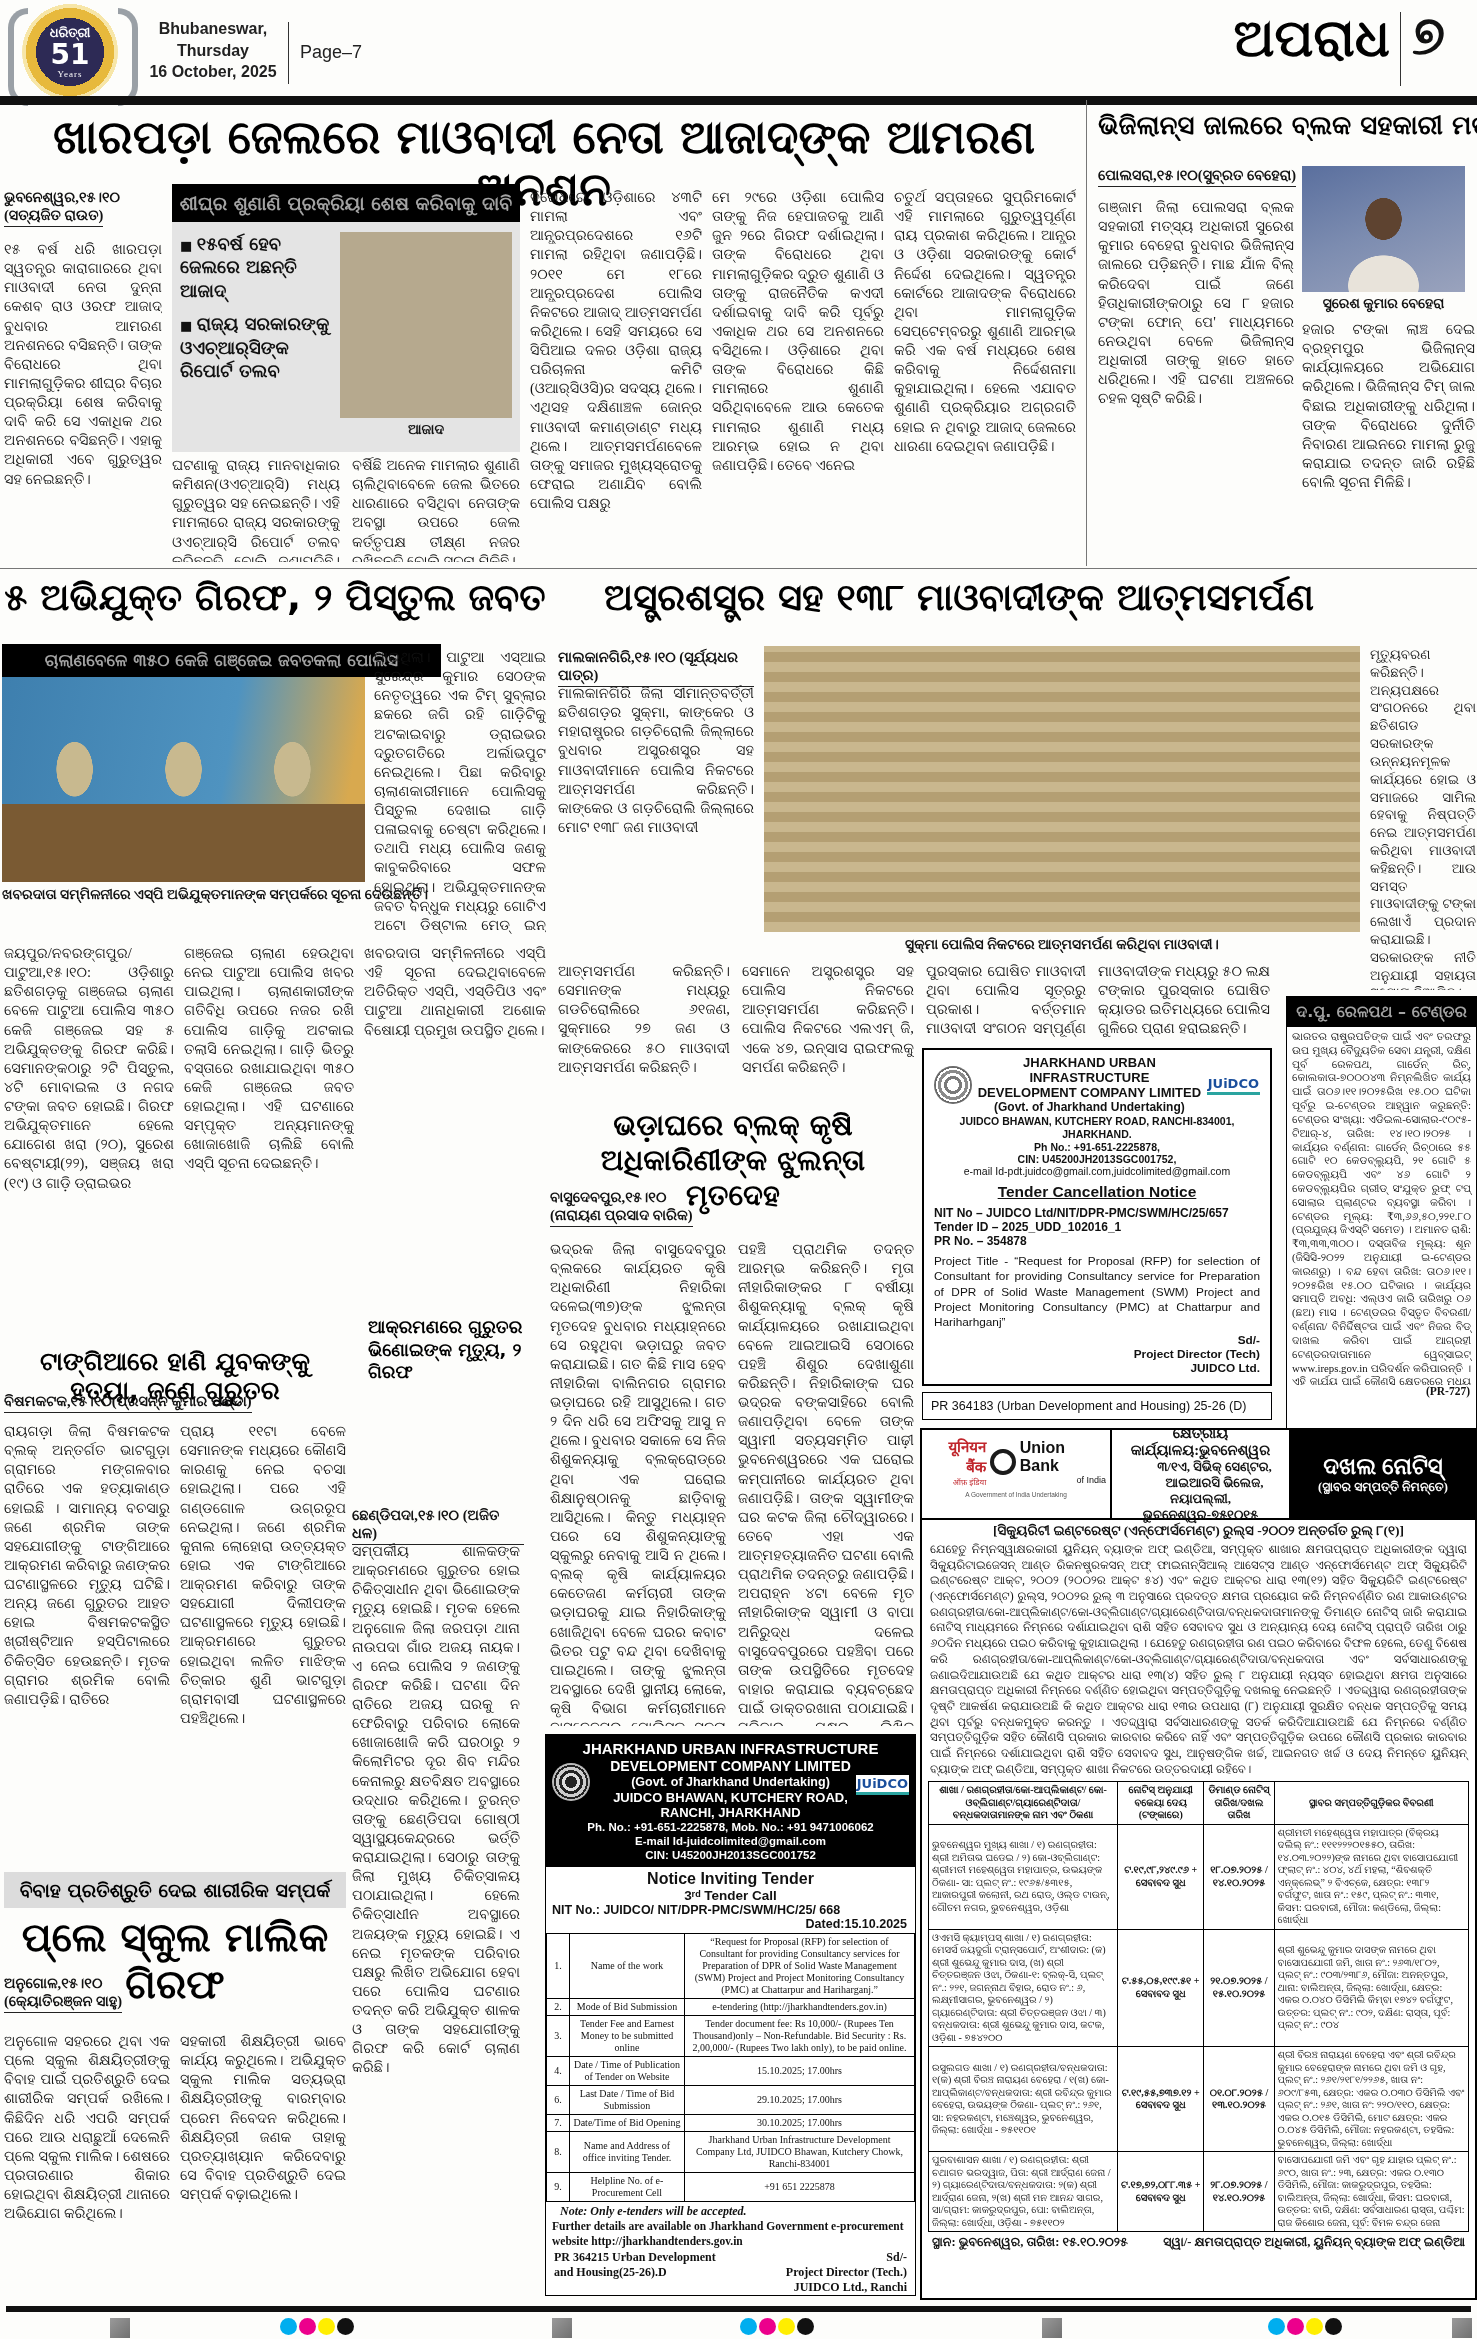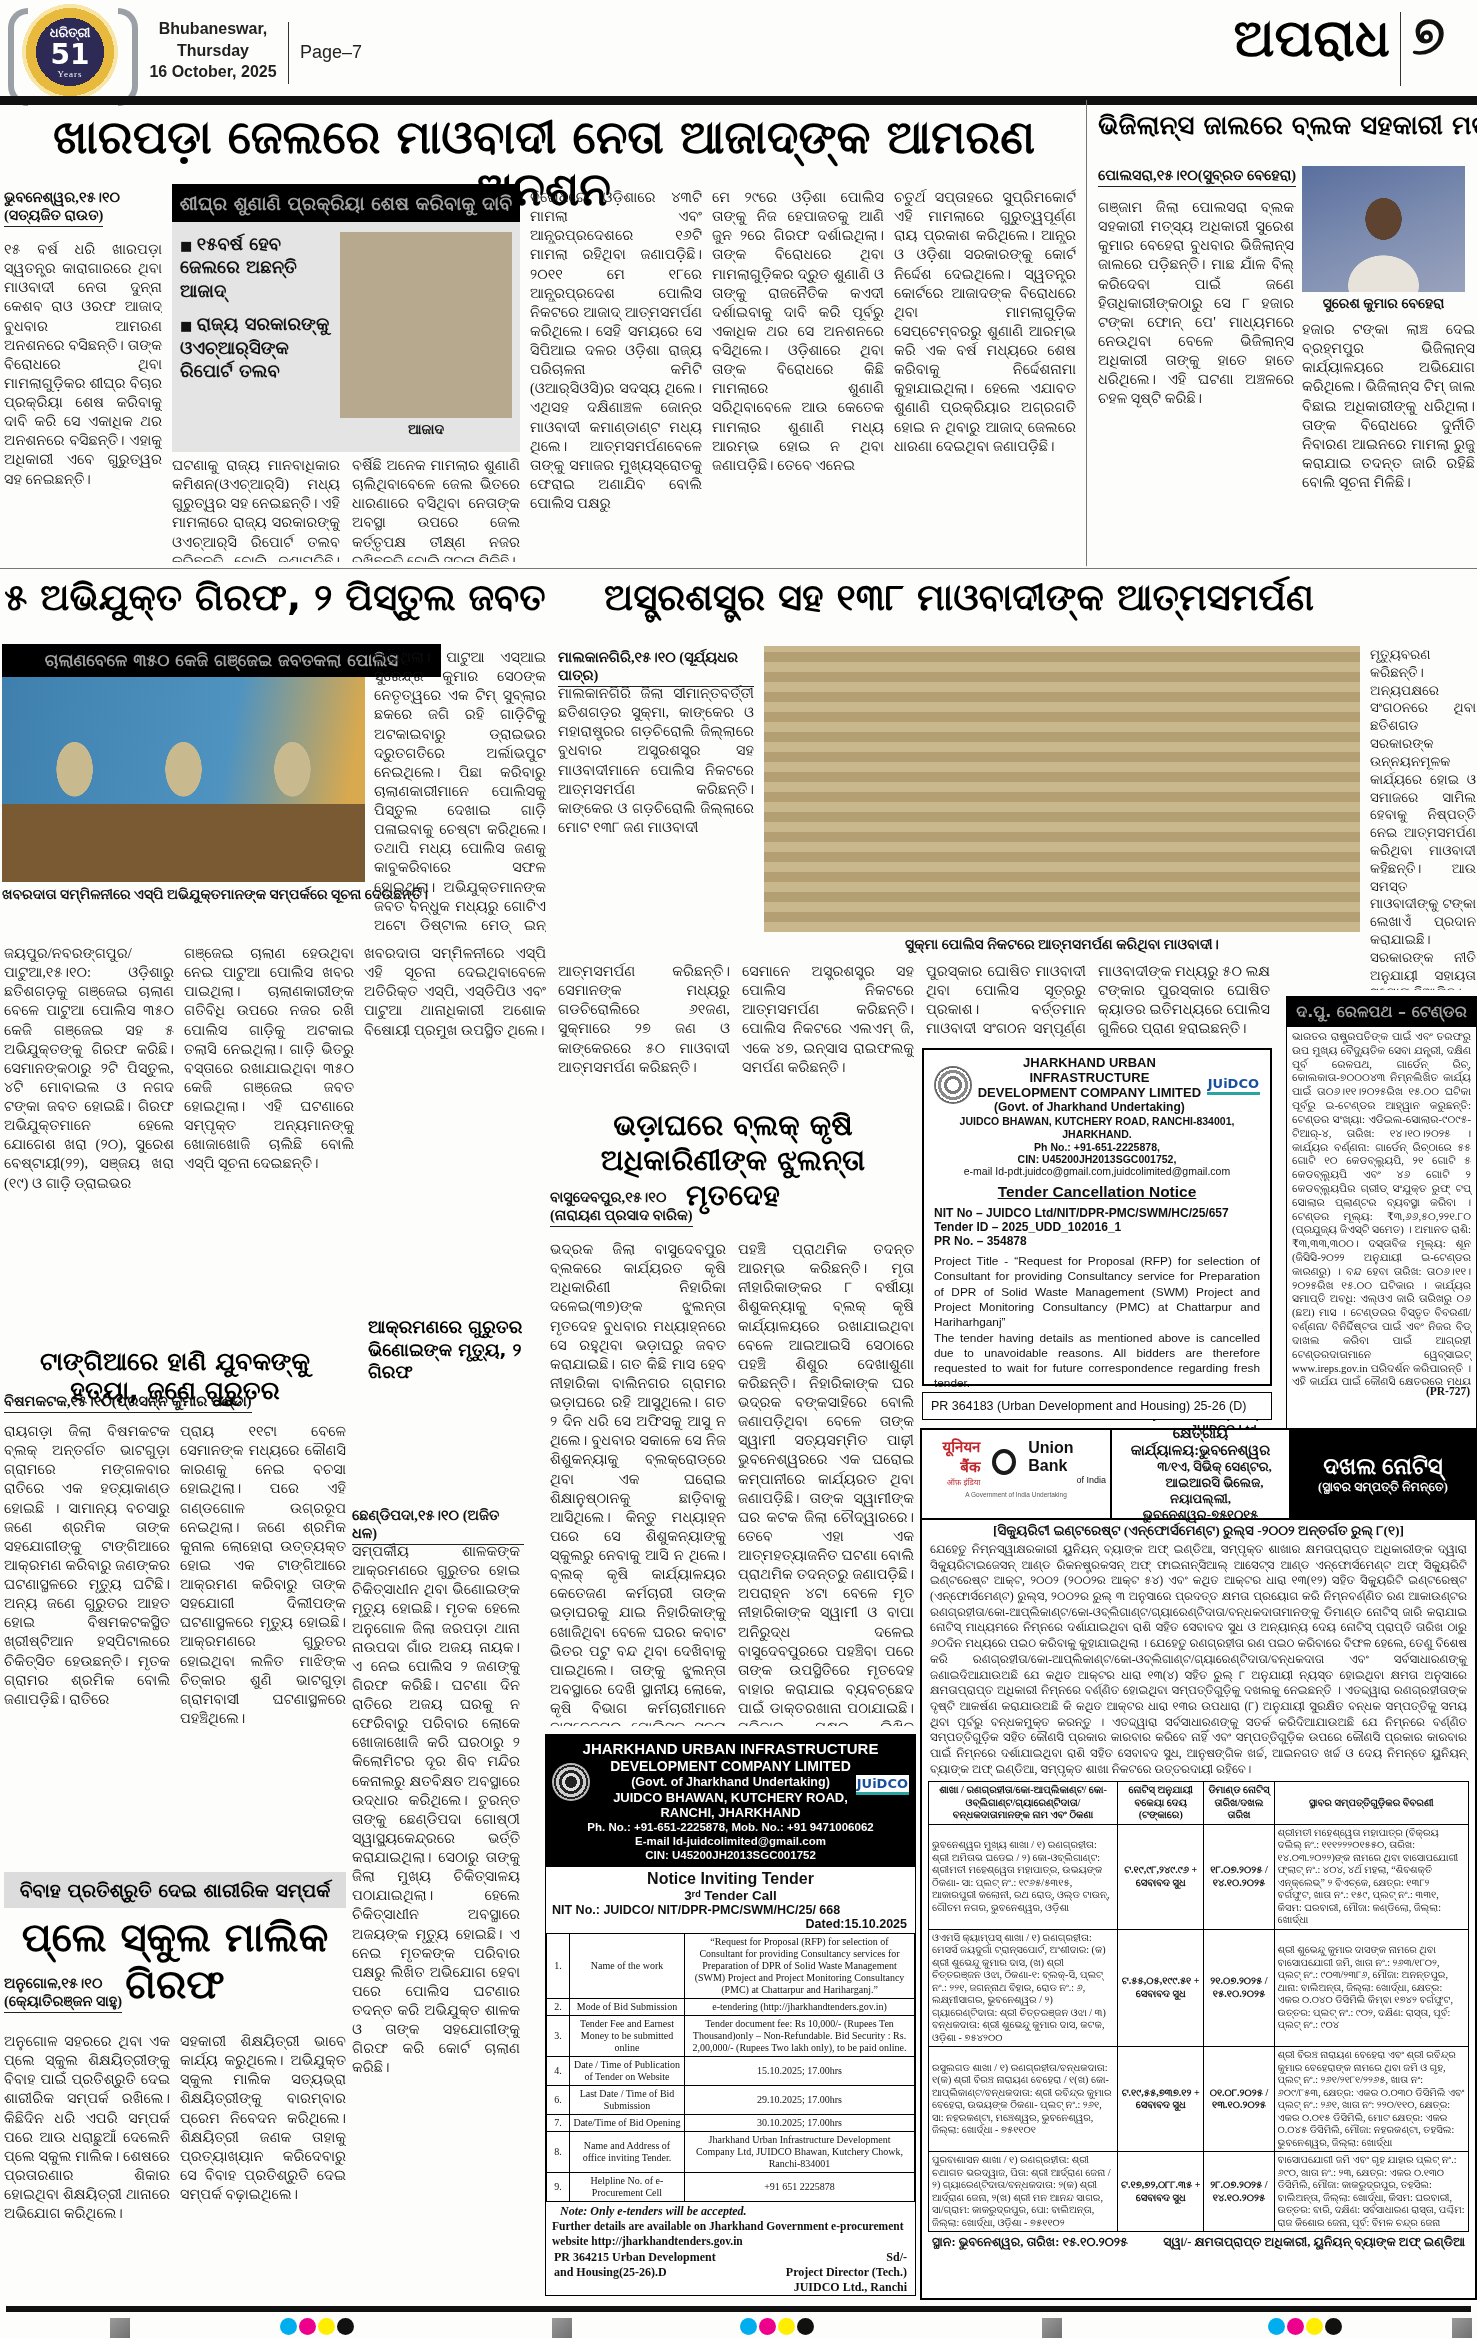--- a/index.html
+++ b/index.html
@@ -173,21 +173,20 @@
   </div>
   <div class="c b" style="font-size:10.5px;line-height:1.25;">JUIDCO BHAWAN, KUTCHERY ROAD, RANCHI-834001, JHARKHAND.</div>
   <div class="c b" style="font-size:10.5px;">Ph No.: +91-651-2225878,</div>
   <div class="c b" style="font-size:10.5px;">CIN: U45200JH2013SGC001752,</div>
   <div class="c" style="font-size:10.5px;">e-mail Id-pdt.juidco@gmail.com,juidcolimited@gmail.com</div>
   <div class="c b" style="font-size:15.5px;text-decoration:underline;margin:6px 0 5px;">Tender Cancellation Notice</div>
   <div class="b" style="font-size:12px;">NIT No – JUIDCO Ltd/NIT/DPR-PMC/SWM/HC/25/657</div>
   <div class="b" style="font-size:12px;">Tender ID – 2025_UDD_102016_1</div>
   <div class="b" style="font-size:12px;margin-bottom:6px;">PR No. – 354878</div>
   <div style="font-size:11.8px;text-align:justify;line-height:1.3;">Project Title - “Request for Proposal (RFP) for selection of Consultant for providing Consultancy service for Preparation of DPR of Solid Waste Management (SWM) Project and Project Monitoring Consultancy (PMC) at Chattarpur and Hariharhganj”</div>
-  <div style="font-size:11.8px;text-align:justify;line-height:1.3;">The tender having details as mentioned above is cancelled due to unavoidable reasons. All bidders are therefore requested to wait for future correspondence regarding fresh tender.</div>
   <div class="b" style="text-align:right;font-size:11.8px;margin-top:2px;">
     <div>Sd/-</div>
     <div>Project Director (Tech)</div>
     <div>JUIDCO Ltd.</div>
   </div>
 </div>
 <div class="abs notice-box sans" style="left:922px;top:1392px;width:350px;height:28px;border-width:1.5px;font-size:12.5px;line-height:26px;padding-left:8px;">PR 364183 (Urban Development and Housing) 25-26 (D)</div>
 
 <div class="abs headline c" style="left:550px;top:1108px;width:366px;font-size:29px;line-height:1.2;">ଭଡ଼ାଘରେ ବ୍ଲକ୍ କୃଷି ଅଧିକାରିଣୀଙ୍କ ଝୁଲନ୍ତା ମୃତଦେହ</div>
 <div class="abs" style="left:550px;top:1188px;width:366px;">
@@ -287,21 +286,21 @@
       <div>Sd/-</div>
       <div>Project Director (Tech.)</div>
       <div>JUIDCO Ltd., Ranchi</div>
     </div>
   </div>
 </div>
 
 <div class="abs notice-box" style="left:920px;top:1428px;width:557px;height:872px;overflow:hidden;">
   <div style="display:flex;height:88px;border-bottom:2px solid #000;">
     <div style="width:188px;padding:6px 4px;box-sizing:border-box;">
-      <div style="display:flex;align-items:center;justify-content:center;gap:12px;">
+      <div style="display:flex;align-items:center;justify-content:center;gap:4px;">
         <div style="text-align:right;">
           <div class="b sans" style="font-size:15px;color:#c0262c;">यूनियन बैंक</div>
           <div class="sans" style="font-size:8px;color:#c0262c;">ऑफ़ इंडिया</div>
         </div>
         <div style="width:26px;height:26px;border-radius:50%;border:4px solid #1b1b1b;box-sizing:border-box;"></div>
         <div>
           <div class="b sans" style="font-size:16px;">Union Bank</div>
           <div class="sans" style="font-size:9px;text-align:right;">of India</div>
         </div>
       </div>

